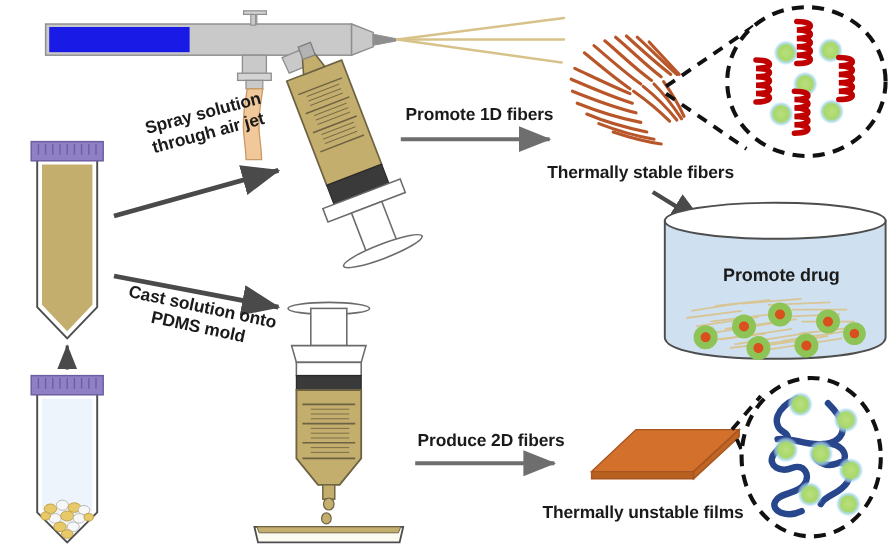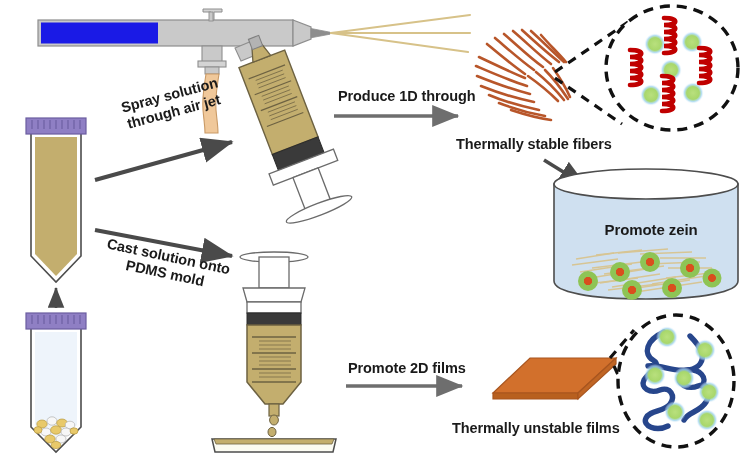--- a/index.html
+++ b/index.html
@@ -317,25 +317,25 @@
 
 
 <div class="lbl c" style="left:90px;top:108px;width:160px;font-size:14.5px;
             transform:rotate(-15deg);transform-origin:left top;">Spray solution
 through air jet</div>
 
 <div class="lbl c" style="left:92px;top:232px;width:160px;font-size:14.5px;
             transform:rotate(12deg);transform-origin:left top;">Cast solution onto
 PDMS mold</div>
 
-<div class="lbl" style="left:338px;top:88px;font-size:14.5px;">Produce 1D through</div>
-
-<div class="lbl" style="left:348px;top:360px;font-size:14.5px;">Promote 2D films</div>
+<div class="lbl" style="left:338px;top:88px;font-size:14.5px;">Promote 1D fibers</div>
+
+<div class="lbl" style="left:348px;top:360px;font-size:14.5px;">Produce 2D fibers</div>
 
 <div class="lbl" style="left:452px;top:420px;font-size:14.5px;">Thermally unstable films</div>
 
 <div class="lbl" style="left:456px;top:136px;font-size:14.5px;">Thermally stable fibers</div>
 
 <div class="lbl c" style="left:572px;top:203px;width:150px;font-size:15px;">
-  <span>Promote zein</span><br>
+  <span>Promote drug</span><br>
 </div>
 
 </div>
 
 </body></html>

